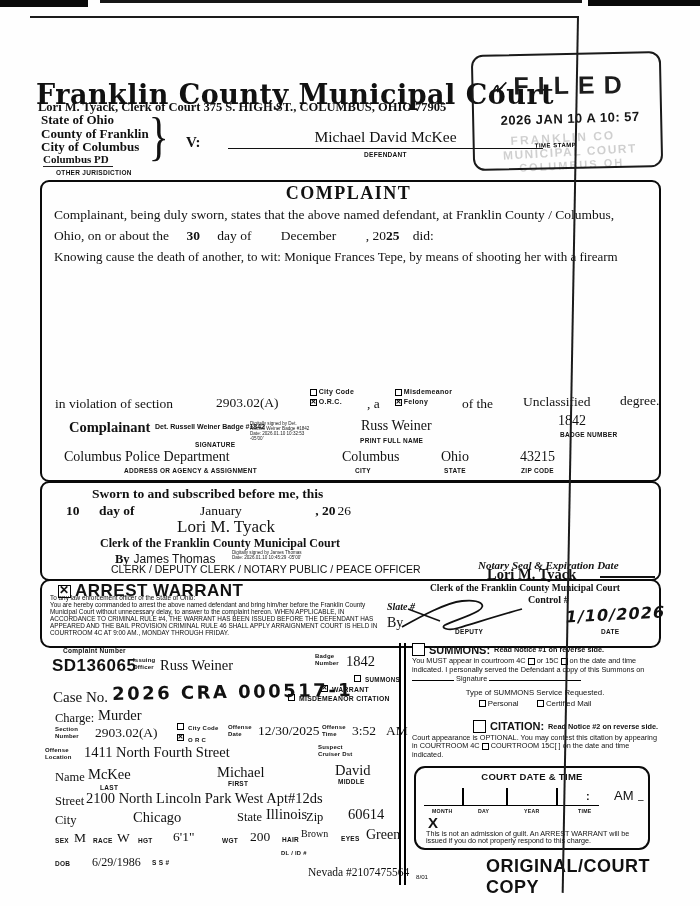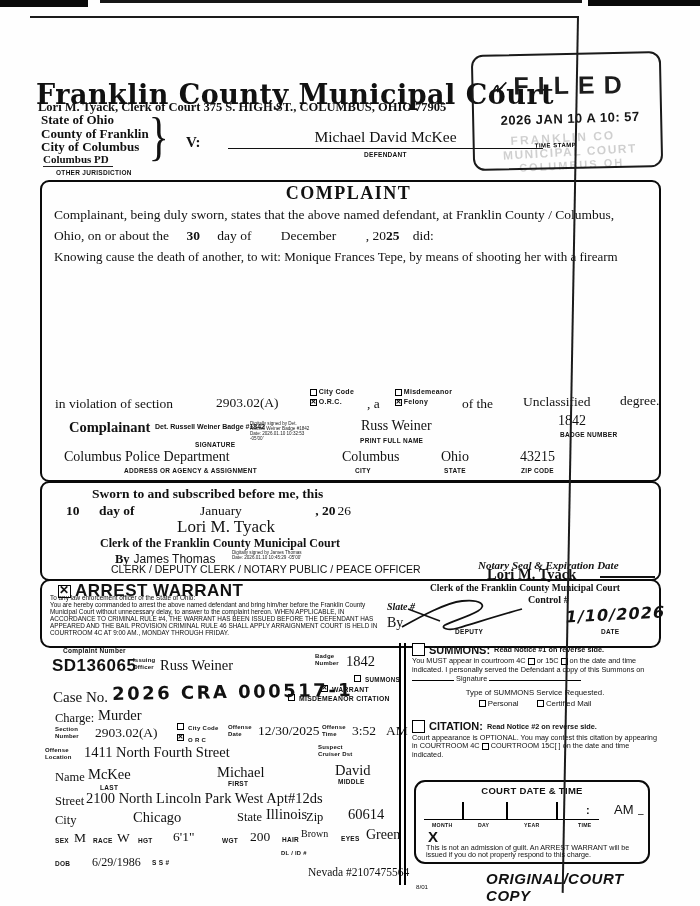--- a/index.html
+++ b/index.html
@@ -291,49 +291,49 @@
     </div>
     <div class="sans" style="font-size:7.8px;text-align:center;margin-top:4px;"><span>Type of SUMMONS Service Requested.</span></div>
     <div style="text-align:center;margin-top:2px;font-family:'Liberation Sans',sans-serif;font-size:7.8px;">
       <span class="cb small"></span>
       <span>Personal</span>
       <span style="display:inline-block;width:14px;"></span>
       <span class="cb small"></span>
       <span>Certified Mail</span>
     </div>
 
-    <div style="display:flex;align-items:center;gap:4px;margin-top:12px;">
+    <div style="display:flex;align-items:center;gap:4px;margin-top:12px;justify-content:flex-end;">
       <span class="cb big"></span>
       <span class="sans b" style="font-size:11px;">CITATION:</span>
       <span class="sans b" style="font-size:7.3px;">Read Notice #2 on reverse side.</span>
     </div>
     <div class="rp-body" style="margin-top:1px;">
       <span>Court appearance is OPTIONAL. You may contest this citation by appearing in COURTROOM 4C</span>
       <span class="cb small"></span>
       <span>COURTROOM 15C[ ] on the date and time indicated.</span>
     </div>
 
-    <div style="position:relative;margin-top:20px;margin-left:2px;width:232px;height:80px;border:2px solid #0a0a0a;border-radius:11px;">
+    <div style="position:relative;margin-top:6px;margin-left:2px;width:232px;height:80px;border:2px solid #0a0a0a;border-radius:11px;">
       <div class="sans b" style="position:absolute;left:0;top:3px;width:100%;text-align:center;font-size:9.5px;letter-spacing:.3px;"><span>COURT DATE &amp; TIME</span></div>
       <div style="position:absolute;left:8px;top:37px;width:175px;border-bottom:1.6px solid #000;"></div>
       <div style="position:absolute;left:46px;top:20px;width:1.6px;height:17px;background:#000;"></div>
       <div style="position:absolute;left:90px;top:20px;width:1.6px;height:17px;background:#000;"></div>
       <div style="position:absolute;left:140px;top:20px;width:1.6px;height:17px;background:#000;"></div>
       <div class="sans b" style="position:absolute;left:170px;top:22px;font-size:11px;"><span>:</span></div>
       <div class="sans" style="position:absolute;left:198px;top:20px;font-size:13px;"><span>AM</span></div>
       <div class="sans" style="position:absolute;left:222px;top:26px;font-size:10px;"><span>–</span></div>
       <div class="lbl" style="position:absolute;left:16px;top:40px;font-size:5.2px;"><span>MONTH</span></div>
       <div class="lbl" style="position:absolute;left:62px;top:40px;font-size:5.2px;"><span>DAY</span></div>
       <div class="lbl" style="position:absolute;left:108px;top:40px;font-size:5.2px;"><span>YEAR</span></div>
       <div class="lbl" style="position:absolute;left:162px;top:40px;font-size:5.2px;"><span>TIME</span></div>
       <div class="sans b" style="position:absolute;left:12px;top:46px;font-size:15px;"><span>X</span></div>
       <div class="rp-body" style="position:absolute;left:10px;top:62px;width:216px;font-size:7.2px;line-height:7.8px;"><span>This is not an admission of guilt. An ARREST WARRANT will be issued if you do not properly respond to this charge.</span></div>
     </div>
 
     <div style="display:flex;align-items:center;margin-top:6px;">
       <span class="sans" style="font-size:6.2px;margin-left:4px;"><span>8/01</span></span>
-      <span class="sans b" style="font-size:15px;letter-spacing:.5px;margin-left:58px;font-style:italic;"><span>ORIGINAL/COURT COPY</span></span>
+      <span class="sans b" style="font-size:18px;letter-spacing:.5px;margin-left:58px;"><span>ORIGINAL/COURT COPY</span></span>
     </div>
   </div>
 
   <div class="abs" style="left:577px;top:16px;width:1.8px;height:877px;background:#1b1b1b;transform-origin:top center;transform:rotate(1deg);z-index:50;"></div>
 
 </div>
 
 </body></html>

